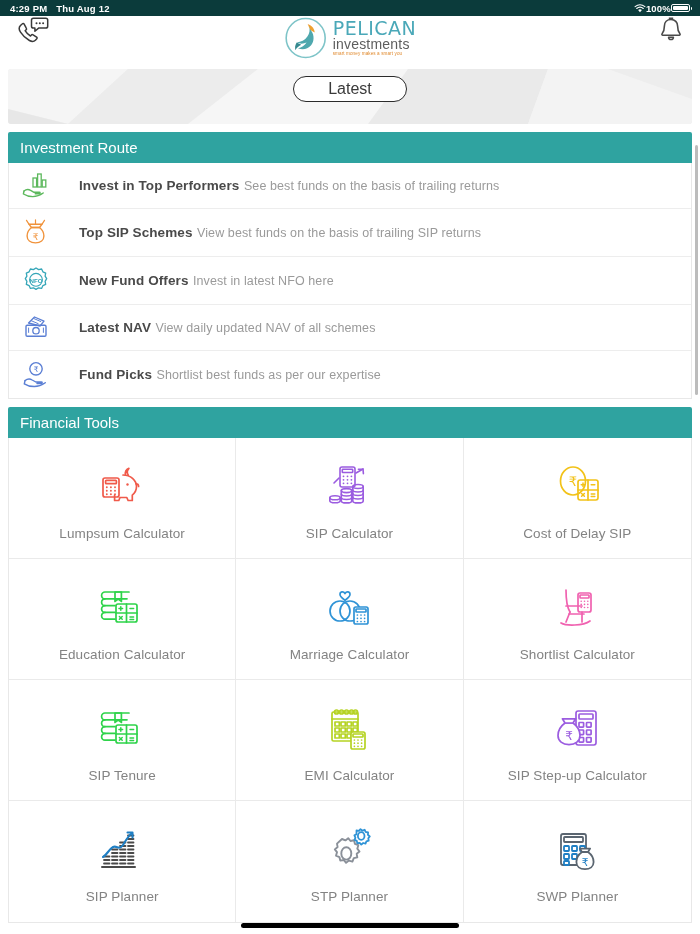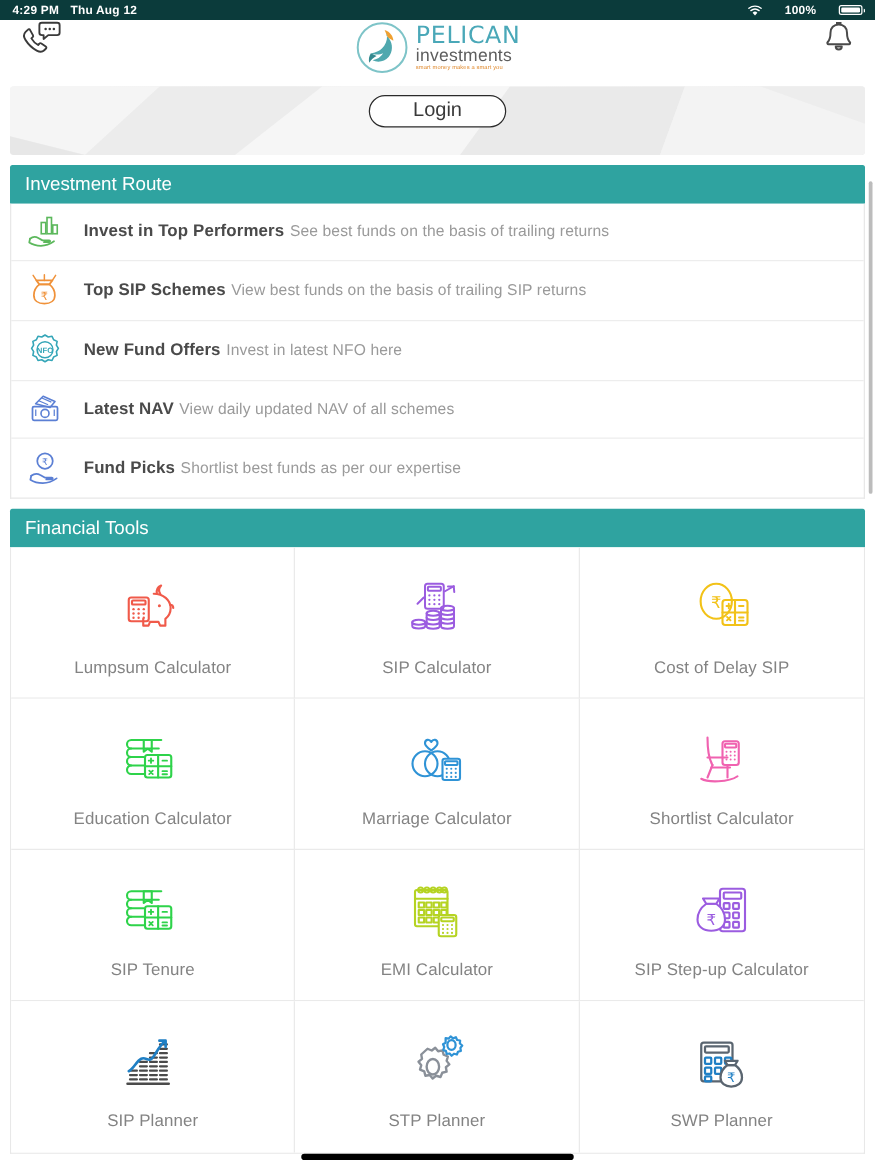--- a/index.html
+++ b/index.html
@@ -19,21 +19,21 @@
     color: #ffffff;
     display: flex;
     align-items: center;
     justify-content: space-between;
     padding: 0 10px;
     font-size: 9.5px;
     font-weight: bold;
     letter-spacing: .2px;
   }
   .sb-left { display: flex; align-items: center; gap: 9px; }
-  .sb-right { display: flex; align-items: center; gap: 18px; text-align: right; }
+  .sb-right { display: flex; align-items: center; gap: 0; text-align: right; }
   .wifi-ico { display: block; }
   .batt {
     width: 19px; height: 8px;
     border: 1px solid #ffffff;
     border-radius: 2px;
     position: relative;
     padding: 1px;
   }
   .batt::after {
     content: "";
@@ -126,21 +126,21 @@
   
   .route-list {
     margin: 0 8px;
     background: #ffffff;
     border: 1px solid #e8e8e8;
     border-top: none;
   }
   .route-row {
     display: flex;
     align-items: center;
-    gap: 16px;
+    gap: 28px;
     padding: 9px 12px 10px 12px;
     border-bottom: 1px solid #ededed;
     cursor: pointer;
   }
   .route-row:last-child { border-bottom: none; }
   .route-ico { width: 30px; flex: 0 0 30px; display: flex; justify-content: center; }
   .route-txt { flex: 1; min-width: 0; }
   .route-title {
     font-size: 13.5px;
     font-weight: bold;
@@ -272,21 +272,21 @@
 <div class="banner">
   <svg viewBox="0 0 684 55" preserveAspectRatio="none">
     <polygon points="0,0 120,0 60,55 0,40" fill="#f5f5f5"></polygon>
     <polygon points="120,0 250,0 180,55 60,55" fill="#ececec"></polygon>
     <polygon points="250,0 400,0 360,55 180,55" fill="#f6f6f6"></polygon>
     <polygon points="400,0 540,0 520,55 360,55" fill="#eaeaea"></polygon>
     <polygon points="540,0 684,0 684,55 520,55" fill="#f3f3f3"></polygon>
     <polygon points="0,40 60,55 0,55" fill="#e7e7e7"></polygon>
     <polygon points="600,0 684,30 684,0" fill="#ededed"></polygon>
   </svg>
-  <button class="login-btn">Login</button>
+  <button class="login-btn">Latest</button>
 </div>
 
 <div class="section-hdr">Investment Route</div>
 
 <div class="route-list">
 
   <div class="route-row">
     <span class="route-ico">
       <svg width="28" height="26" viewBox="0 0 28 26">
         <rect x="11" y="6" width="3.6" height="9" fill="none" stroke="#5cb85c" stroke-width="1.3"></rect>

